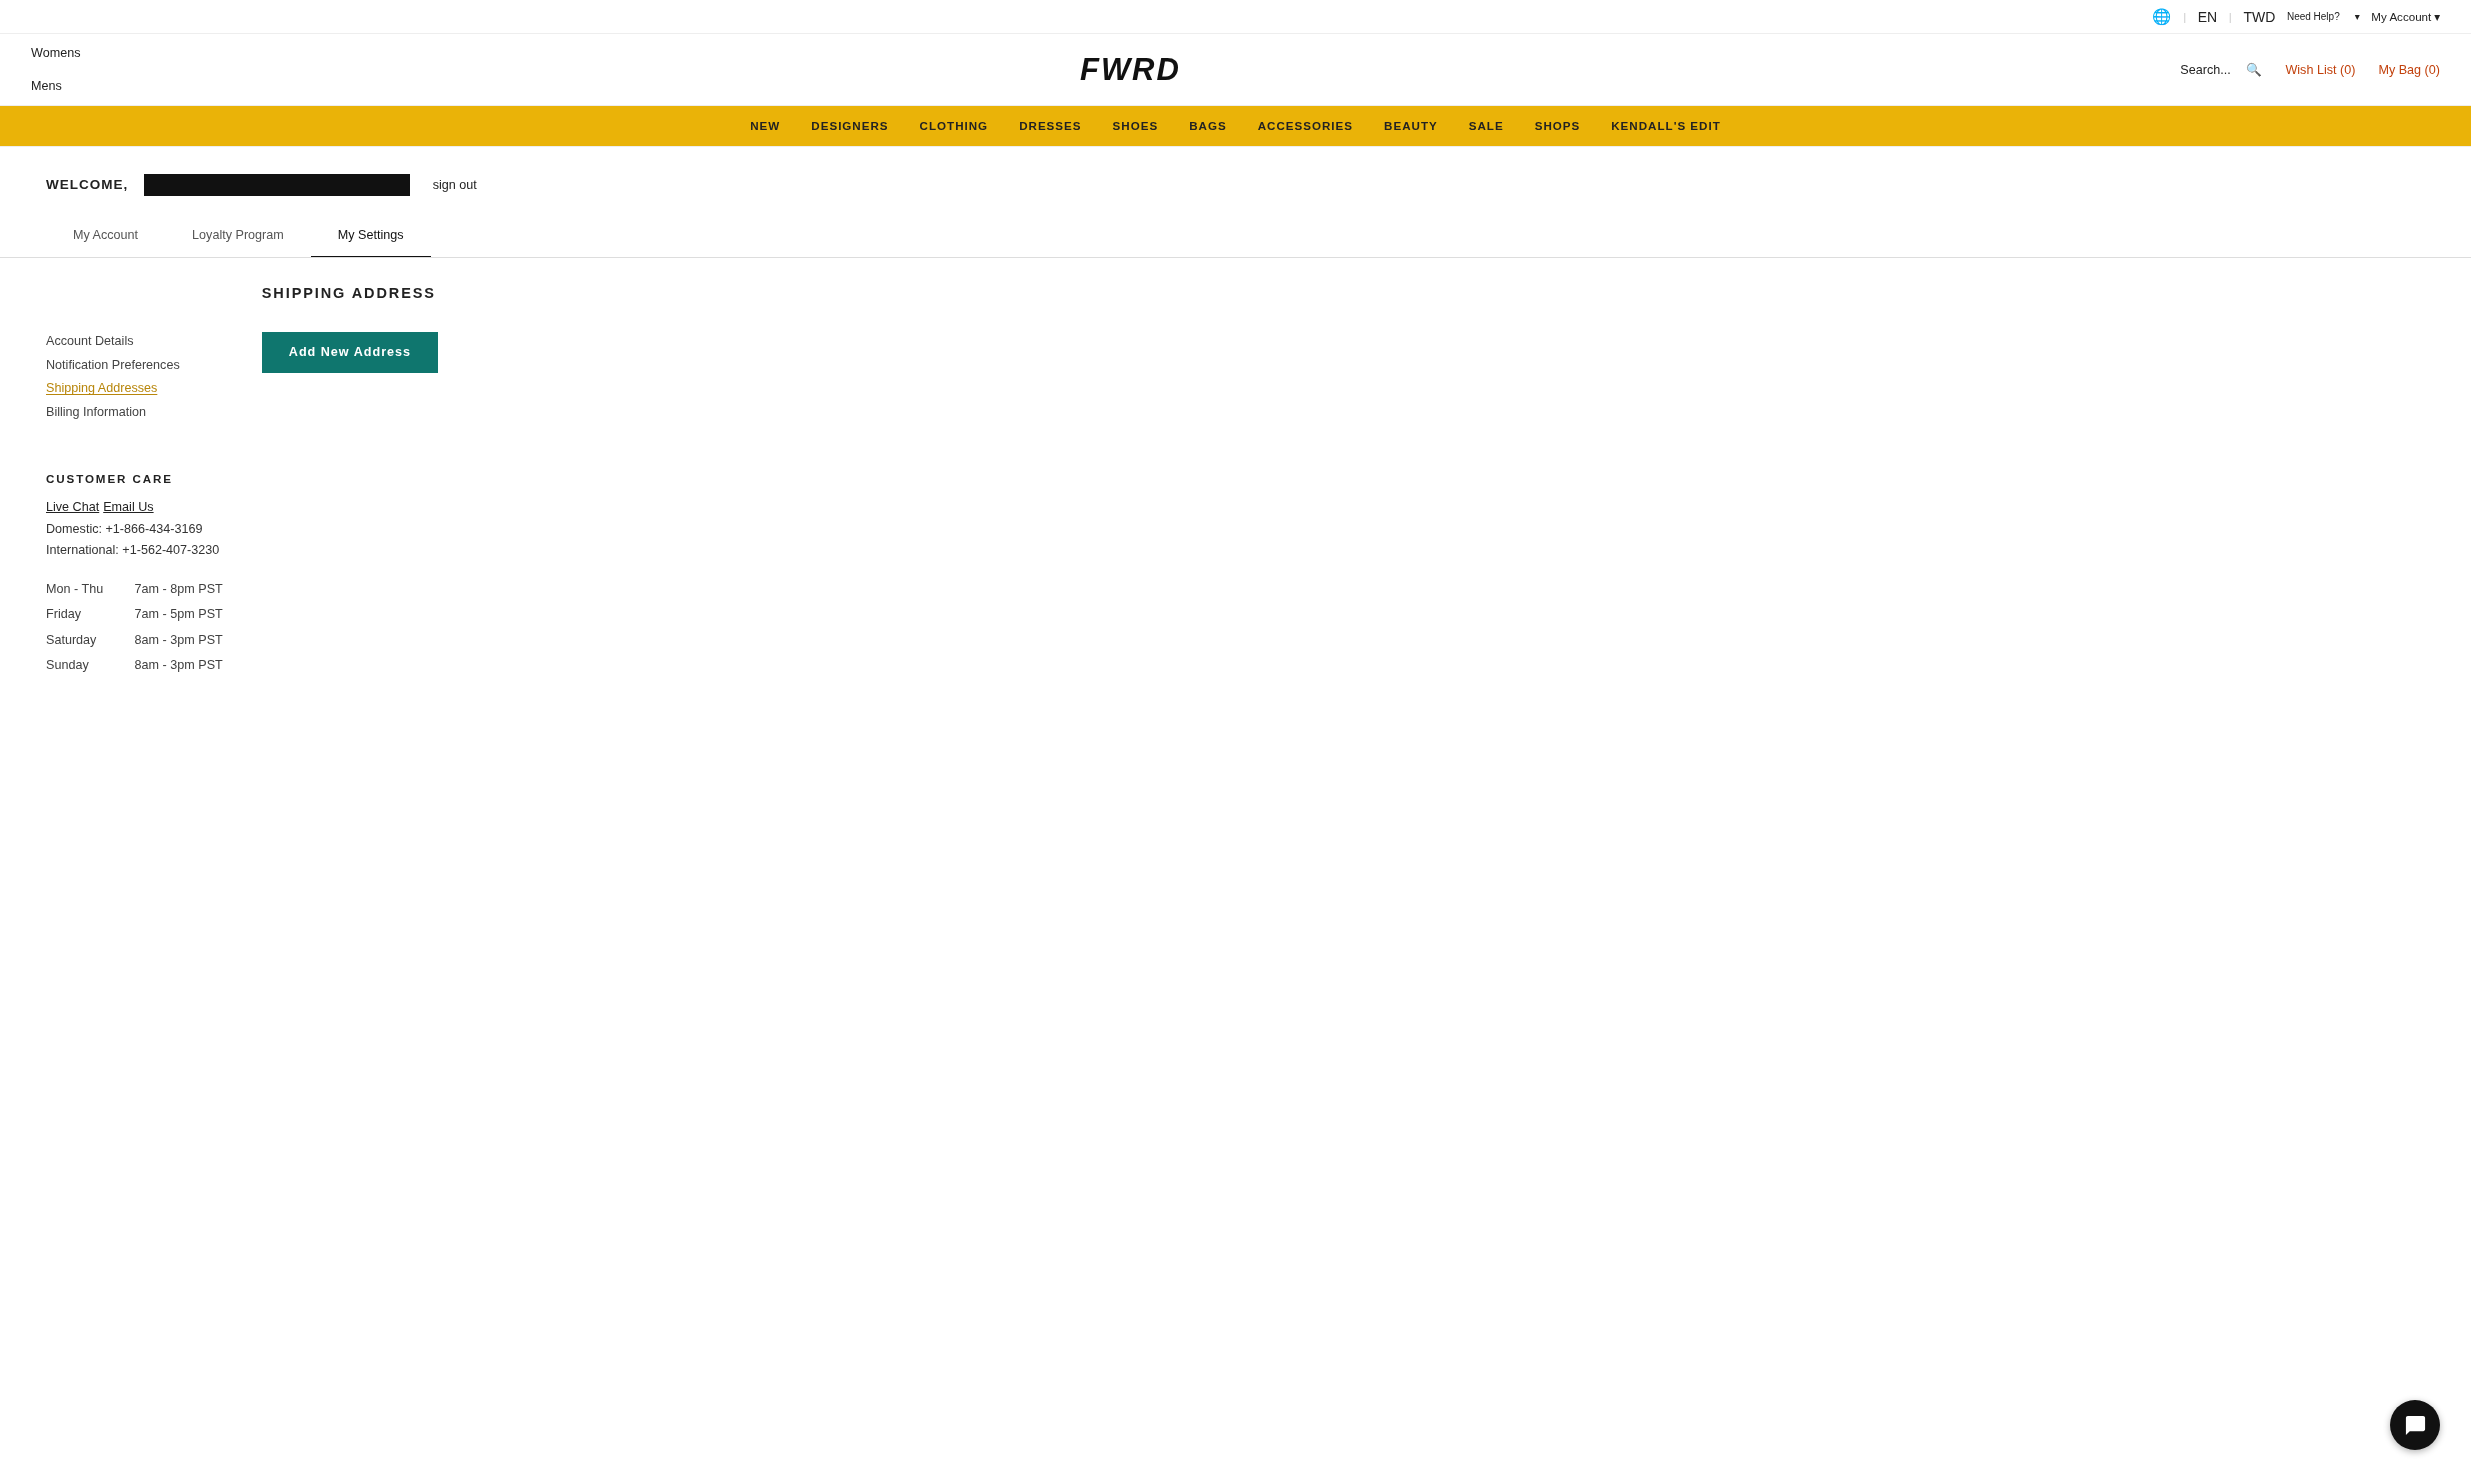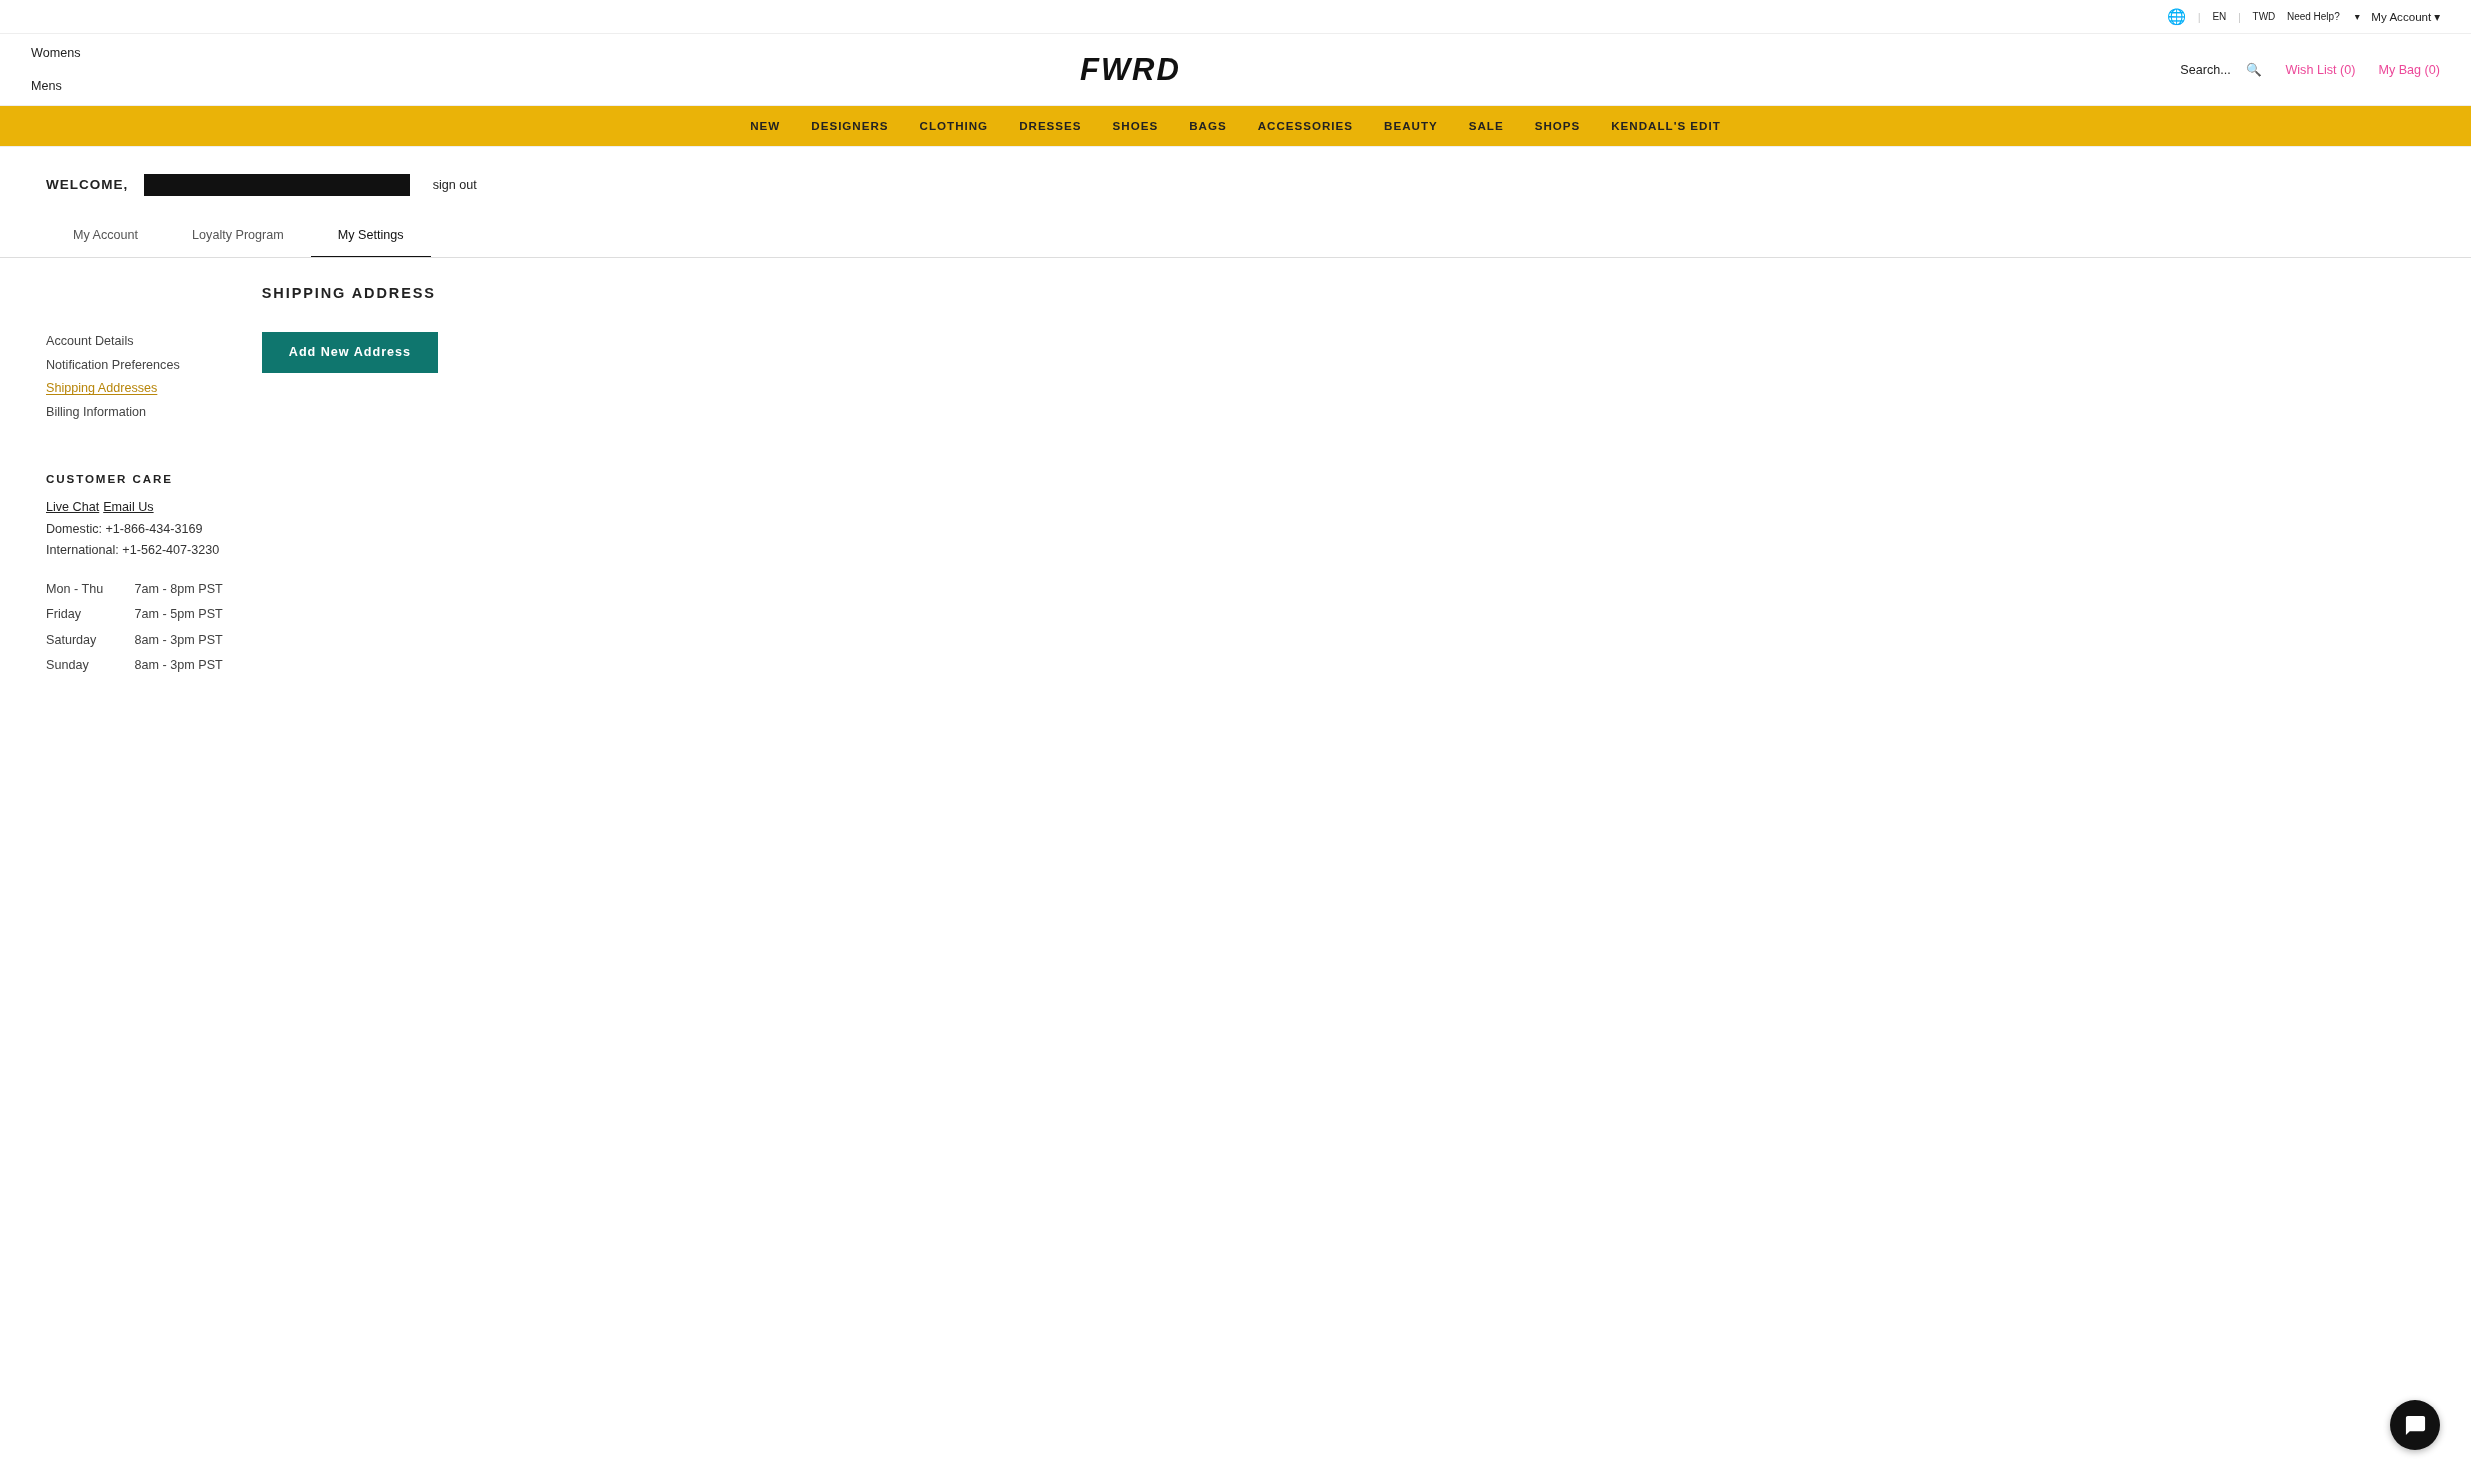--- a/index.html
+++ b/index.html
@@ -11,38 +11,38 @@
       justify-content: flex-end;
       align-items: center;
       padding: 7.7px 31px;
       border-bottom: 1px solid #eee;
       font-size: 11.6px;
       gap: 11.6px;
       background: #fff;
     }
     .top-bar-flag { font-size: 15.4px; }
     .top-bar-divider { color: #ccc; }
-    .top-bar-lang, .top-bar-currency { font-size: 10px; cursor: pointer; }
+    .top-bar-lang, .top-bar-currency { font-size: 14px; cursor: pointer; }
     .top-bar-help { font-size: 10px; cursor: pointer; display: flex; align-items: center; gap: 15px; }
     .top-bar-account { font-size: 11.6px; cursor: pointer; display: flex; align-items: center; gap: 2.9px; font-weight: 500; }
 
     
     .header {
       display: flex;
       align-items: center;
       justify-content: space-between;
       padding: 11.6px 31px;
       border-bottom: 1px solid #eee;
     }
     .header-left { display: flex; gap: 19.3px; flex-direction: column; }
     .header-left a { font-size: 12.6px; text-decoration: none; color: #222; cursor: pointer; }
     .header-logo { font-size: 31px; font-weight: 900; letter-spacing: 1.9px; color: #111; font-style: italic; }
     .header-right { display: flex; align-items: center; gap: 23px; }
     .header-search { display: flex; align-items: center; gap: 16px; font-size: 12.6px; cursor: pointer; color: #222; }
-    .header-wishlist, .header-bag { font-size: 12.6px; cursor: pointer; color: #ec4899; text-decoration: none; }
+    .header-wishlist, .header-bag { font-size: 12.6px; cursor: pointer; color: #c2410c; text-decoration: none; }
 
     
     .nav {
       display: flex;
       justify-content: center;
       align-items: center;
       gap: 31px;
       padding: 13.5px 31px;
       border-bottom: 1px solid #eee;
       background: #eab308;

